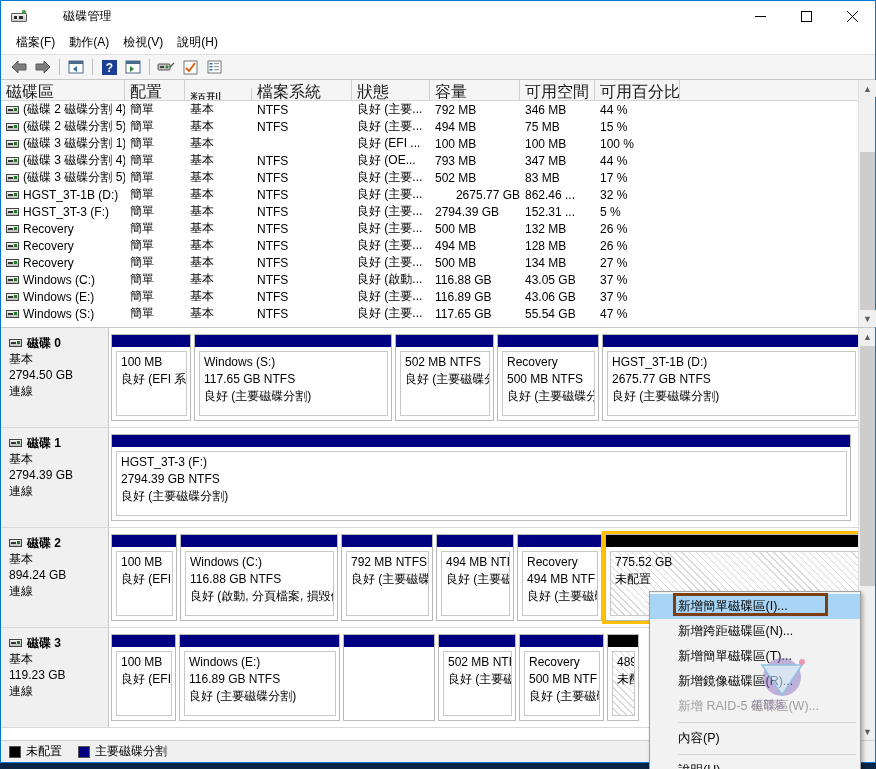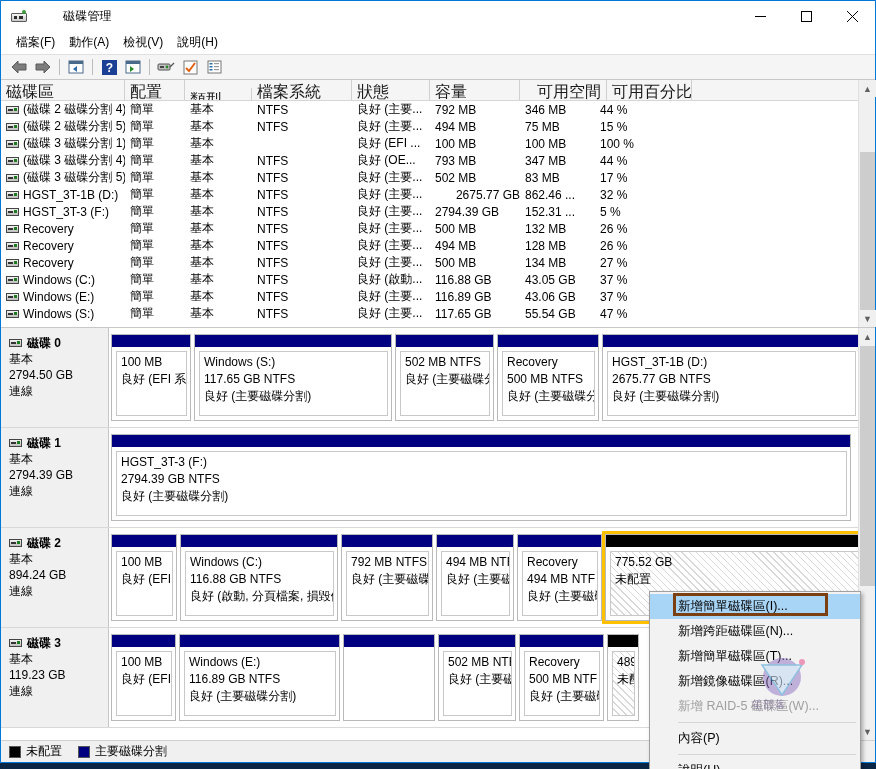--- a/index.html
+++ b/index.html
@@ -449,21 +449,21 @@
 
   <div class="listpane">
     <div class="list-inner">
       <div class="hdr" id="vl-header">
           <div class="cell" style="width: 124px;">磁碟區</div>
           <div class="cell" style="width: 60px;">配置</div>
           <div class="cell" style="width: 67px; margin-top: 8px;">類型</div>
           <div class="cell" style="width: 100px;">檔案系統</div>
           <div class="cell" style="width: 78px;">狀態</div>
           <div class="cell" style="width: 90px; font-family: Liberation Mono, monospace;">容量</div>
-          <div class="cell" style="width: 75px; margin-left: 12px;">可用空間</div>
+          <div class="cell" style="width: 75px;">可用空間</div>
           <div class="cell" style="width: 85px;">可用百分比</div>
         </div>
       <div class="rows" id="vl-rows">
           <div class="row">
             <div class="cell c0" style="width: 124px;">
               <span class="vol-icon"></span>
               <span>(磁碟 2 磁碟分割 4)</span>
             </div>
             <div class="cell c1" style="width: 60px;">簡單</div>
             <div class="cell c2" style="width: 67px;">基本</div>

